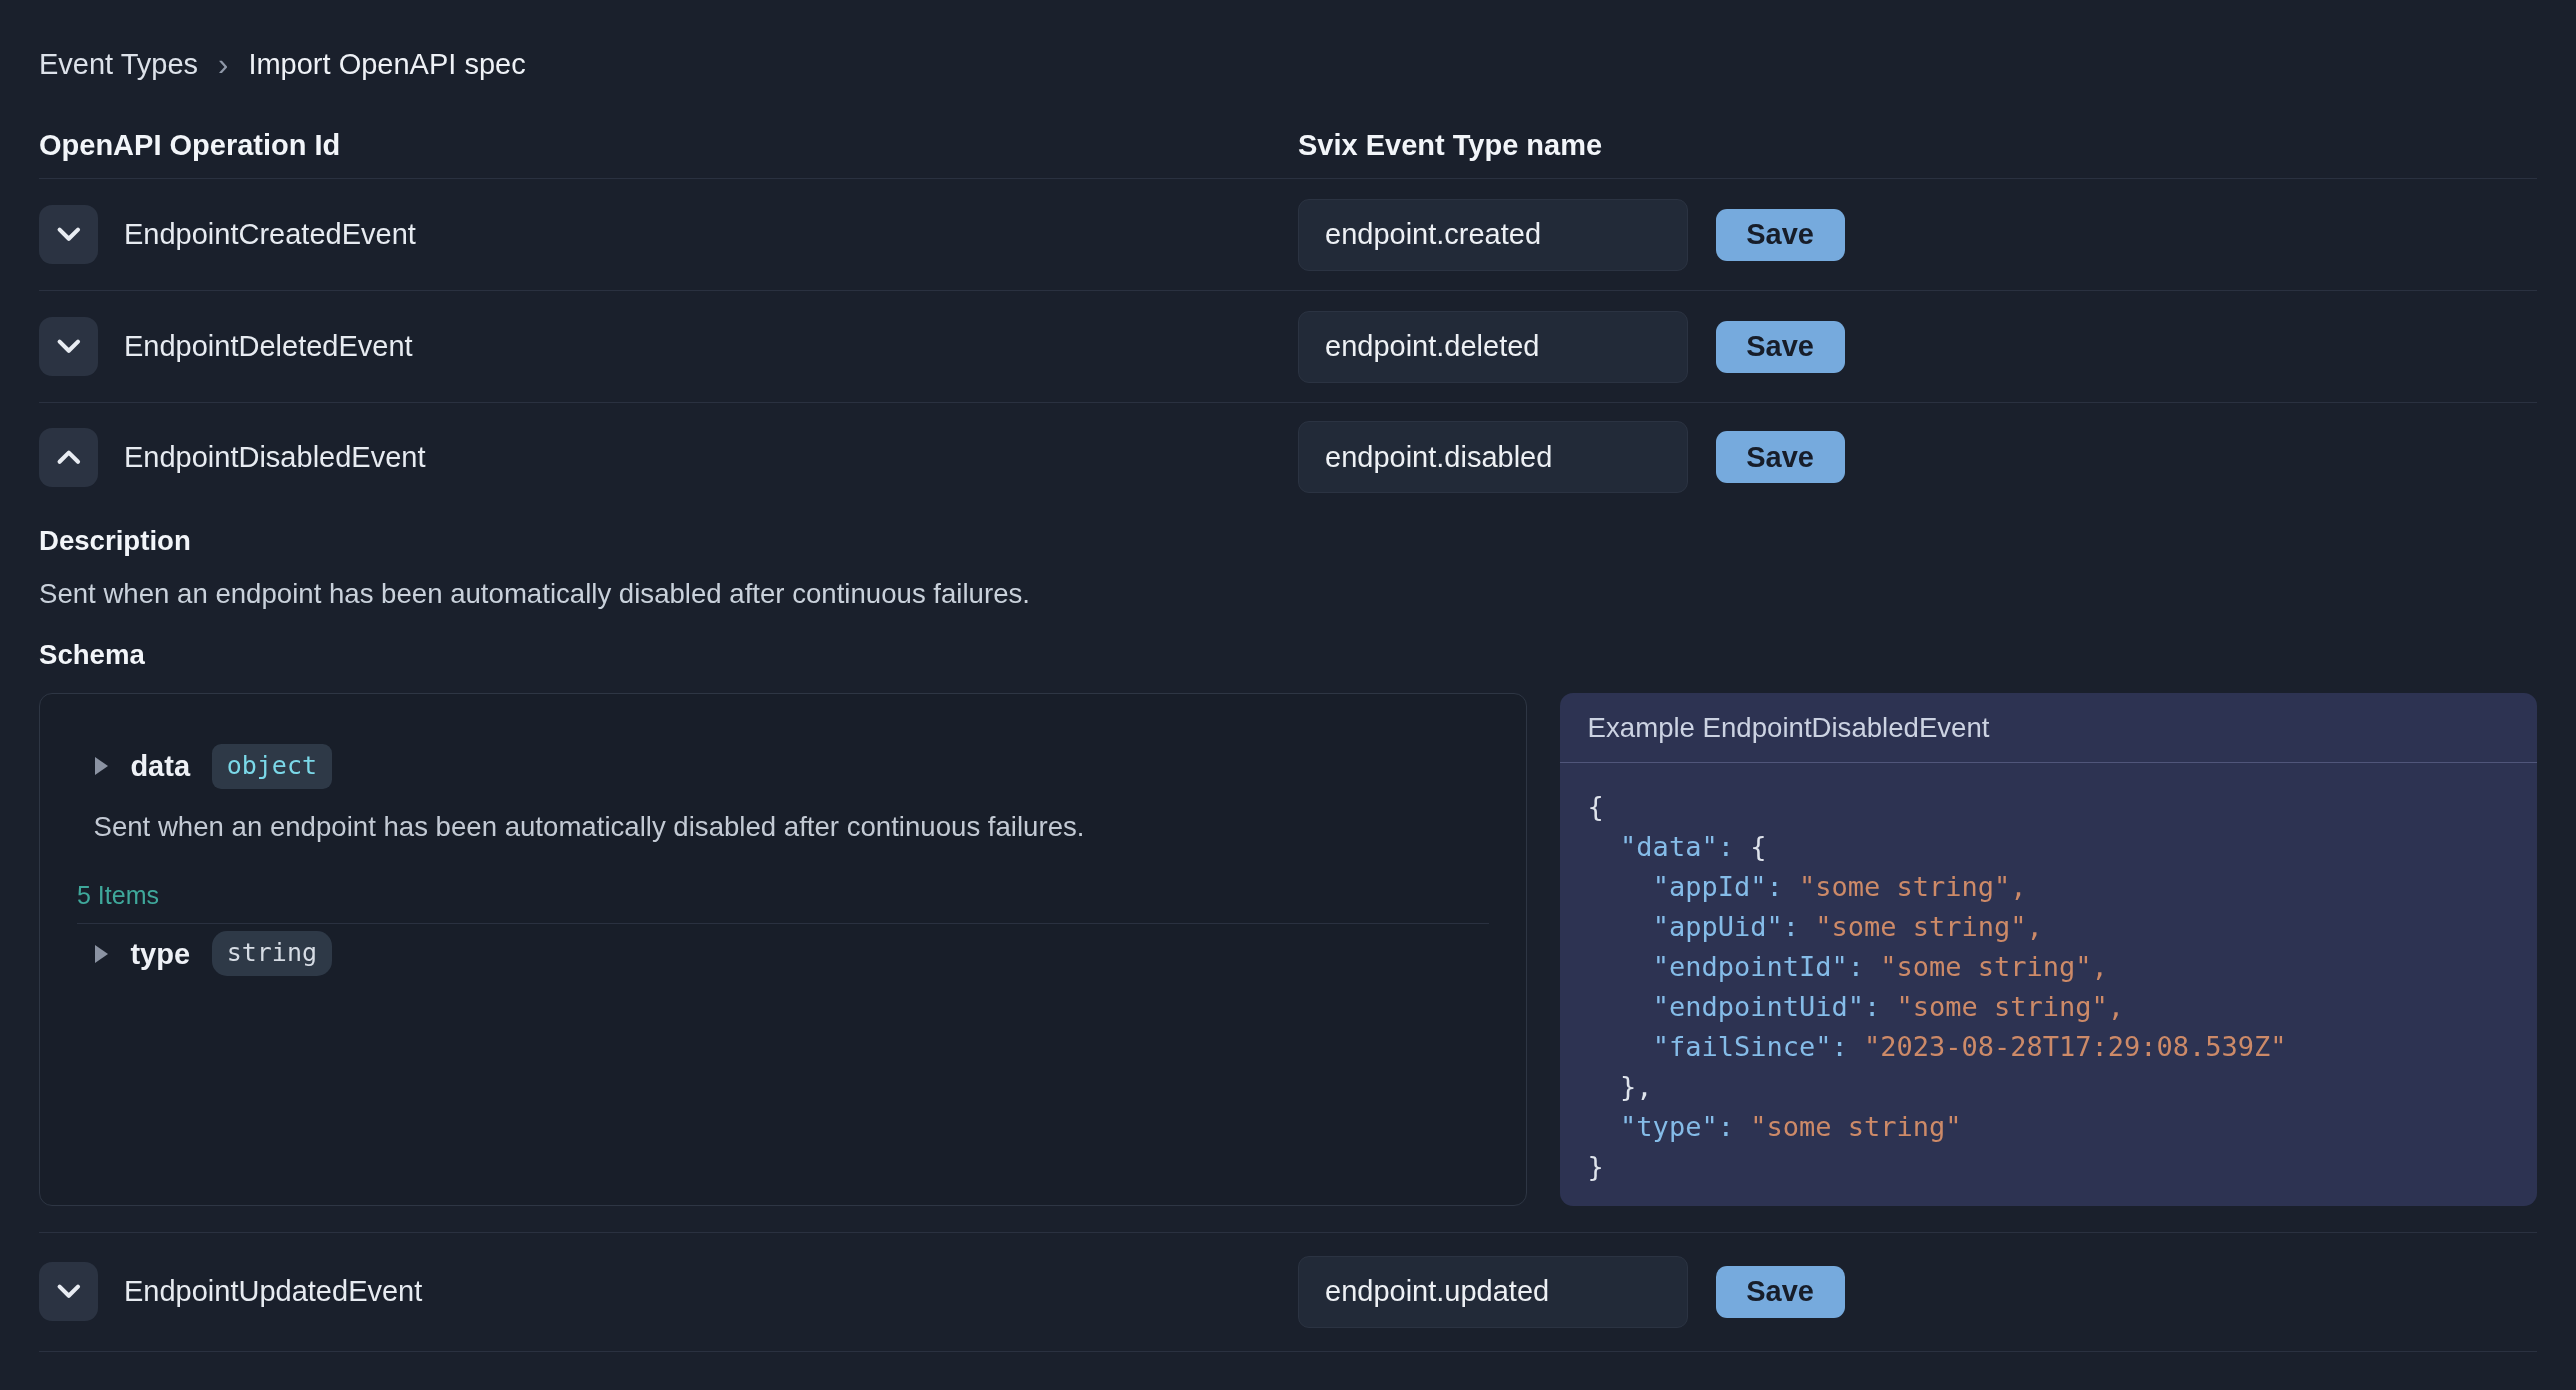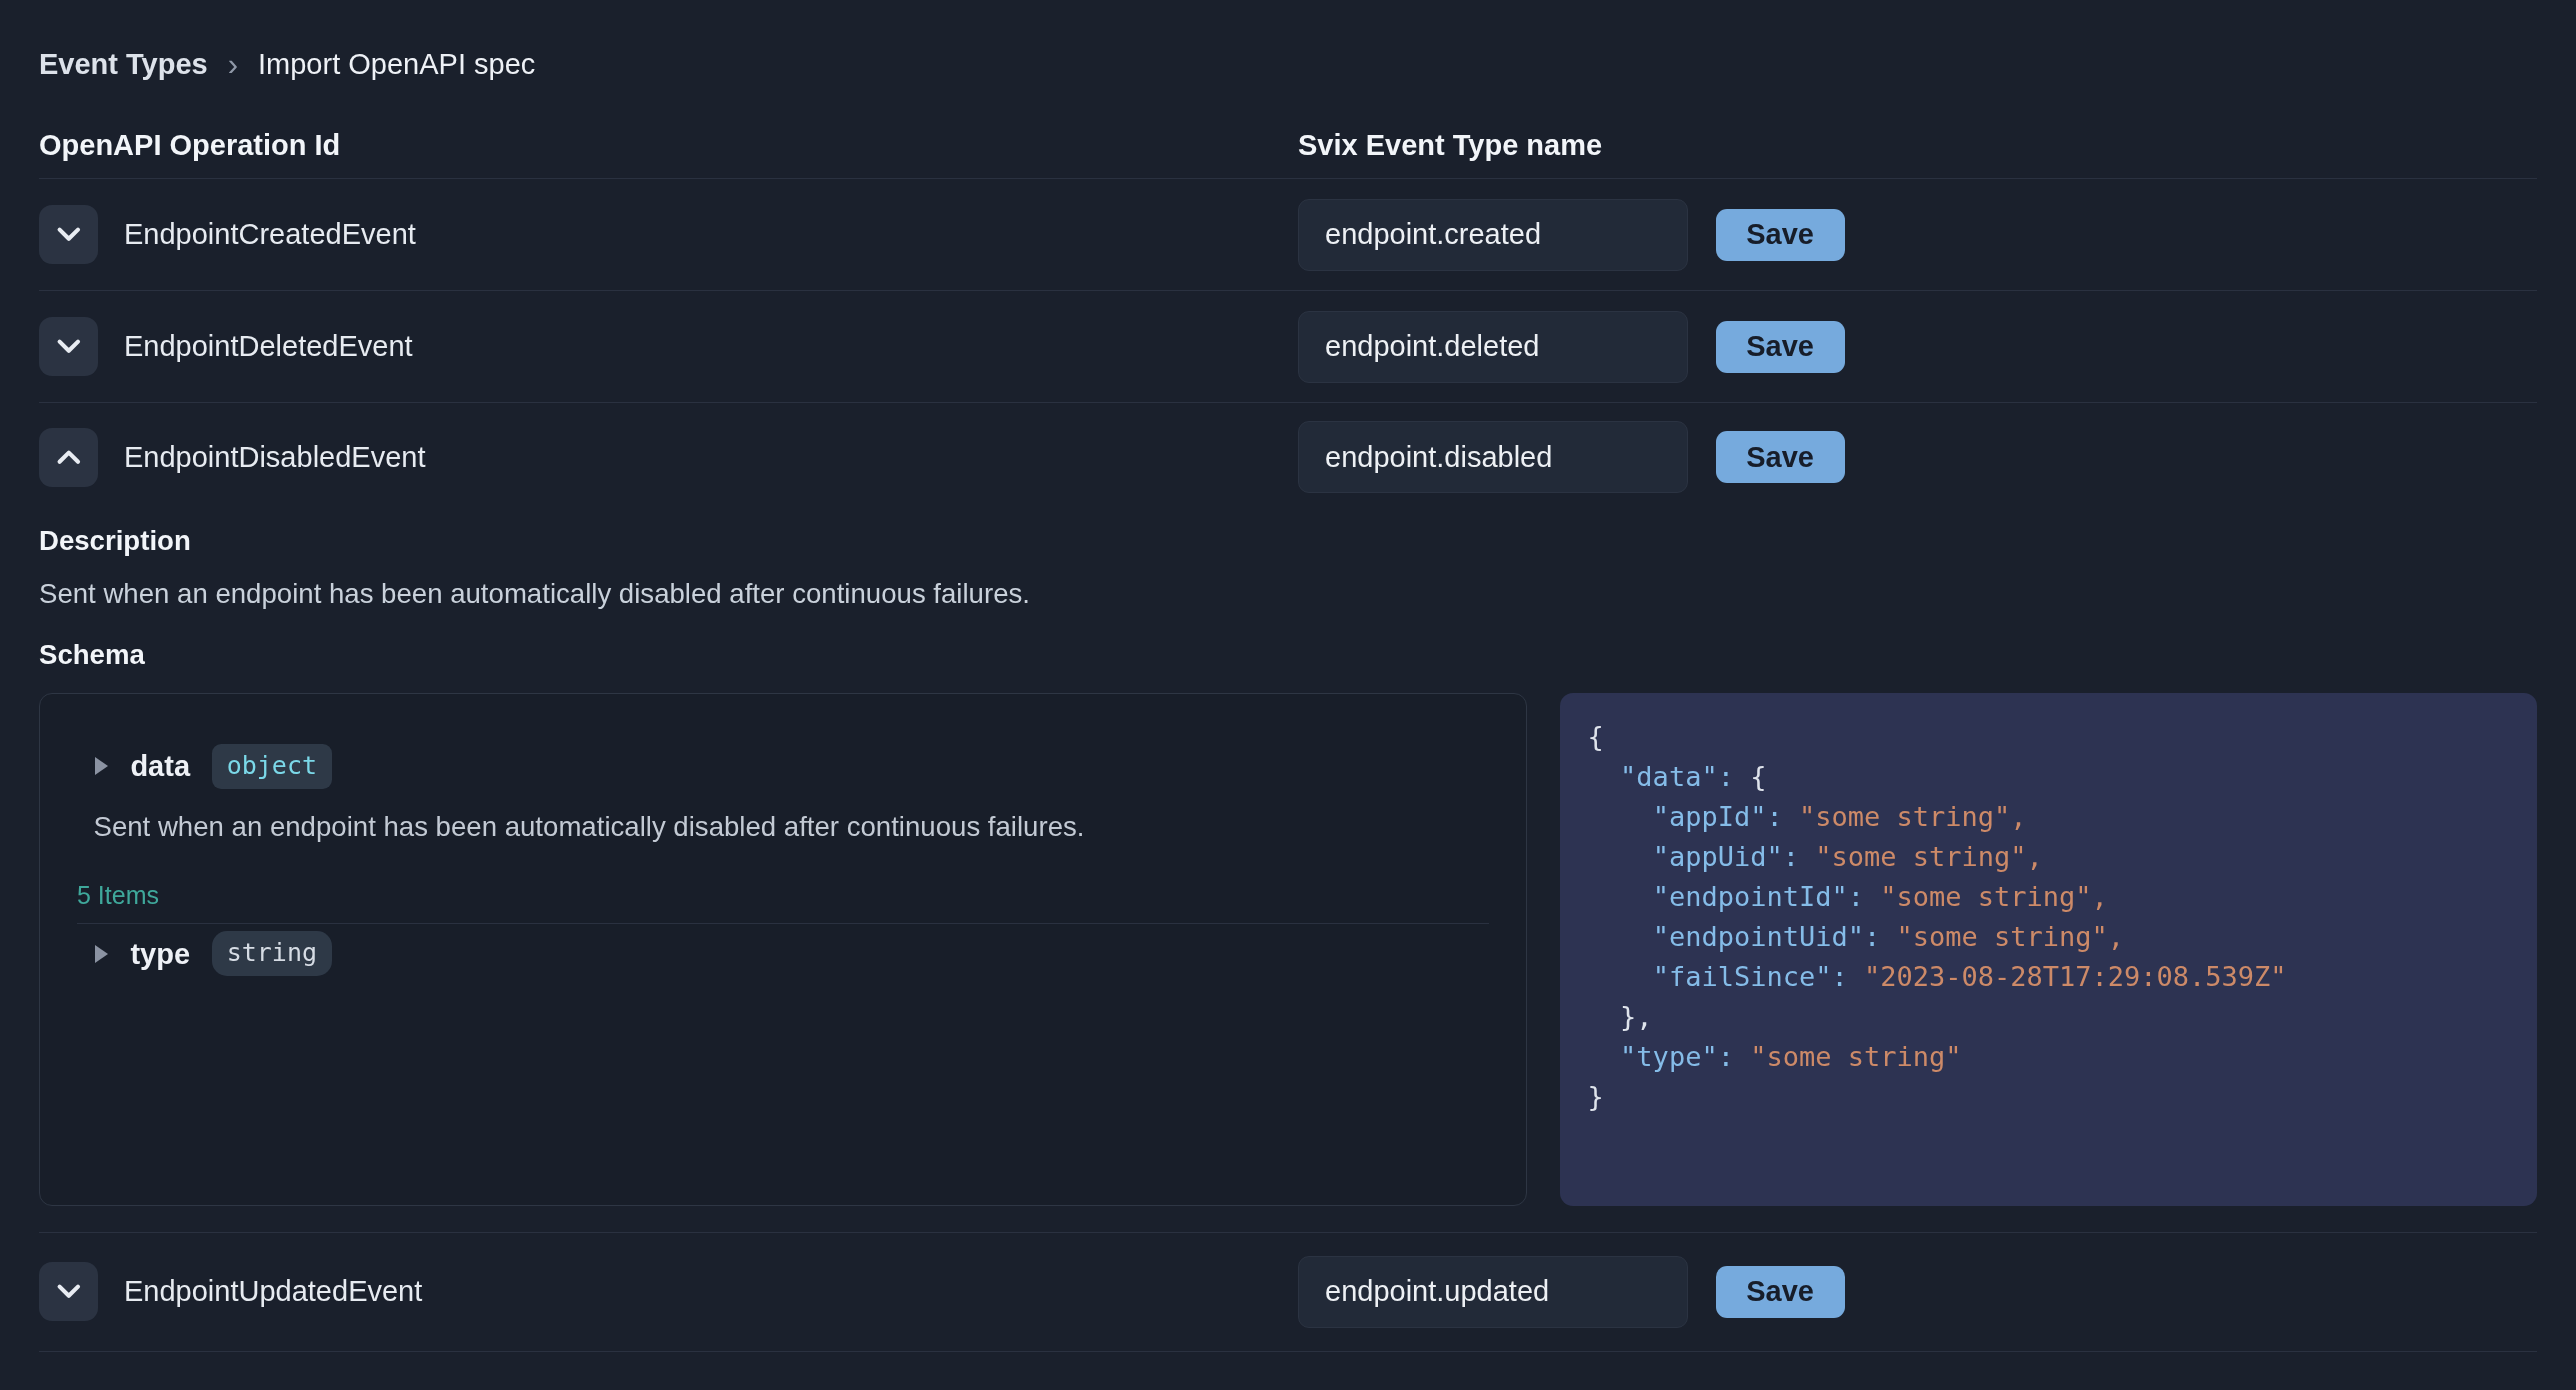--- a/index.html
+++ b/index.html
@@ -37,21 +37,21 @@
     overflow: hidden;
   }
   .page { padding: 0 39px; }
 
   
   .breadcrumb {
     padding-top: 46px;
     display: flex; align-items: center; gap: 20px;
     font-size: 29px; line-height: 37px;
   }
-  .breadcrumb .crumb-link { color: #dde2ea; text-decoration: none; cursor: pointer; font-weight: bold; }
+  .breadcrumb .crumb-link { color: #dde2ea; text-decoration: none; cursor: pointer; }
   .breadcrumb .crumb-sep { color: var(--breadcrumb-sep); font-size: 31px; }
   .breadcrumb .crumb-current { color: #eef1f6; }
 
   
   .col-headers {
     margin-top: 44px;
     display: grid; grid-template-columns: 1259px 1fr;
     padding-bottom: 14px;
     border-bottom: 1.8px solid var(--divider);
   }
@@ -246,20 +246,21 @@
           <div class="items-row">5 Items</div>
           <div class="items-divider"></div>
           <div class="prop-row second">
             <span class="tri"></span>
             <span class="prop-name">type</span>
             <span class="badge string">string</span>
           </div>
         </div>
 
         <div class="example-panel">
+          <div class="example-header">Example EndpointDisabledEvent</div>
           <pre class="example-code" id="example-code"><div><span class="tok-p">{</span></div><div><span class="tok-p">  </span><span class="tok-k">"data":</span><span class="tok-p"> {</span></div><div><span class="tok-p">    </span><span class="tok-k">"appId":</span><span class="tok-s"> "some string",</span></div><div><span class="tok-p">    </span><span class="tok-k">"appUid":</span><span class="tok-s"> "some string",</span></div><div><span class="tok-p">    </span><span class="tok-k">"endpointId":</span><span class="tok-s"> "some string",</span></div><div><span class="tok-p">    </span><span class="tok-k">"endpointUid":</span><span class="tok-s"> "some string",</span></div><div><span class="tok-p">    </span><span class="tok-k">"failSince":</span><span class="tok-s"> "2023-08-28T17:29:08.539Z"</span></div><div><span class="tok-p">  },</span></div><div><span class="tok-p">  </span><span class="tok-k">"type":</span><span class="tok-s"> "some string"</span></div><div><span class="tok-p">}</span></div></pre>
         </div>
 
       </div>
     </div>
   </div>
 
   <div class="event-row last">
     <div class="cell-left">
       <button class="chev-btn">

